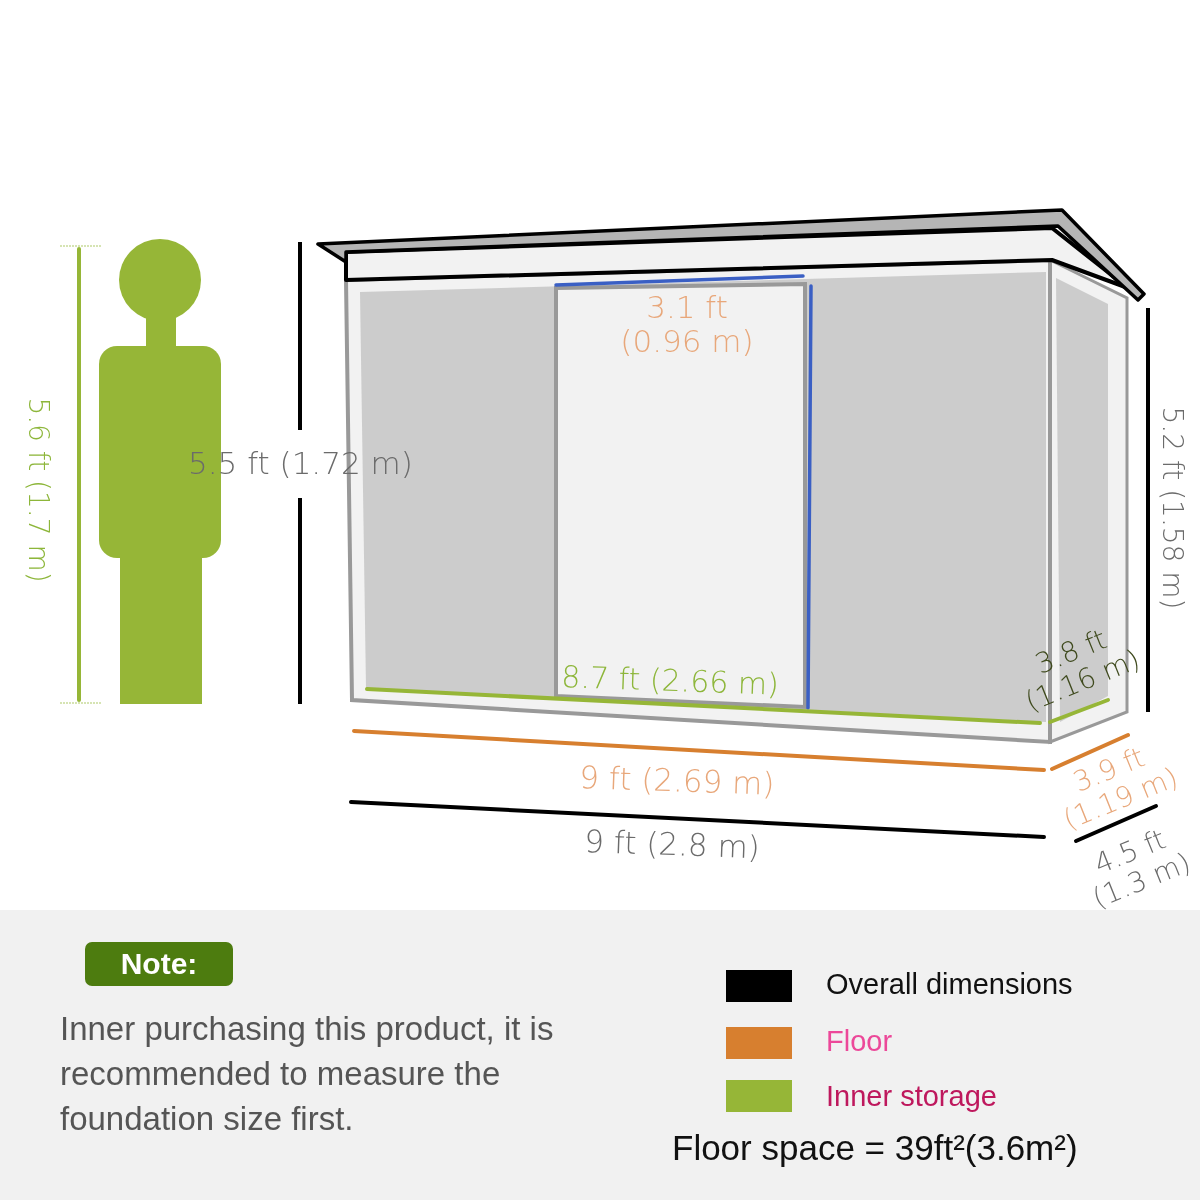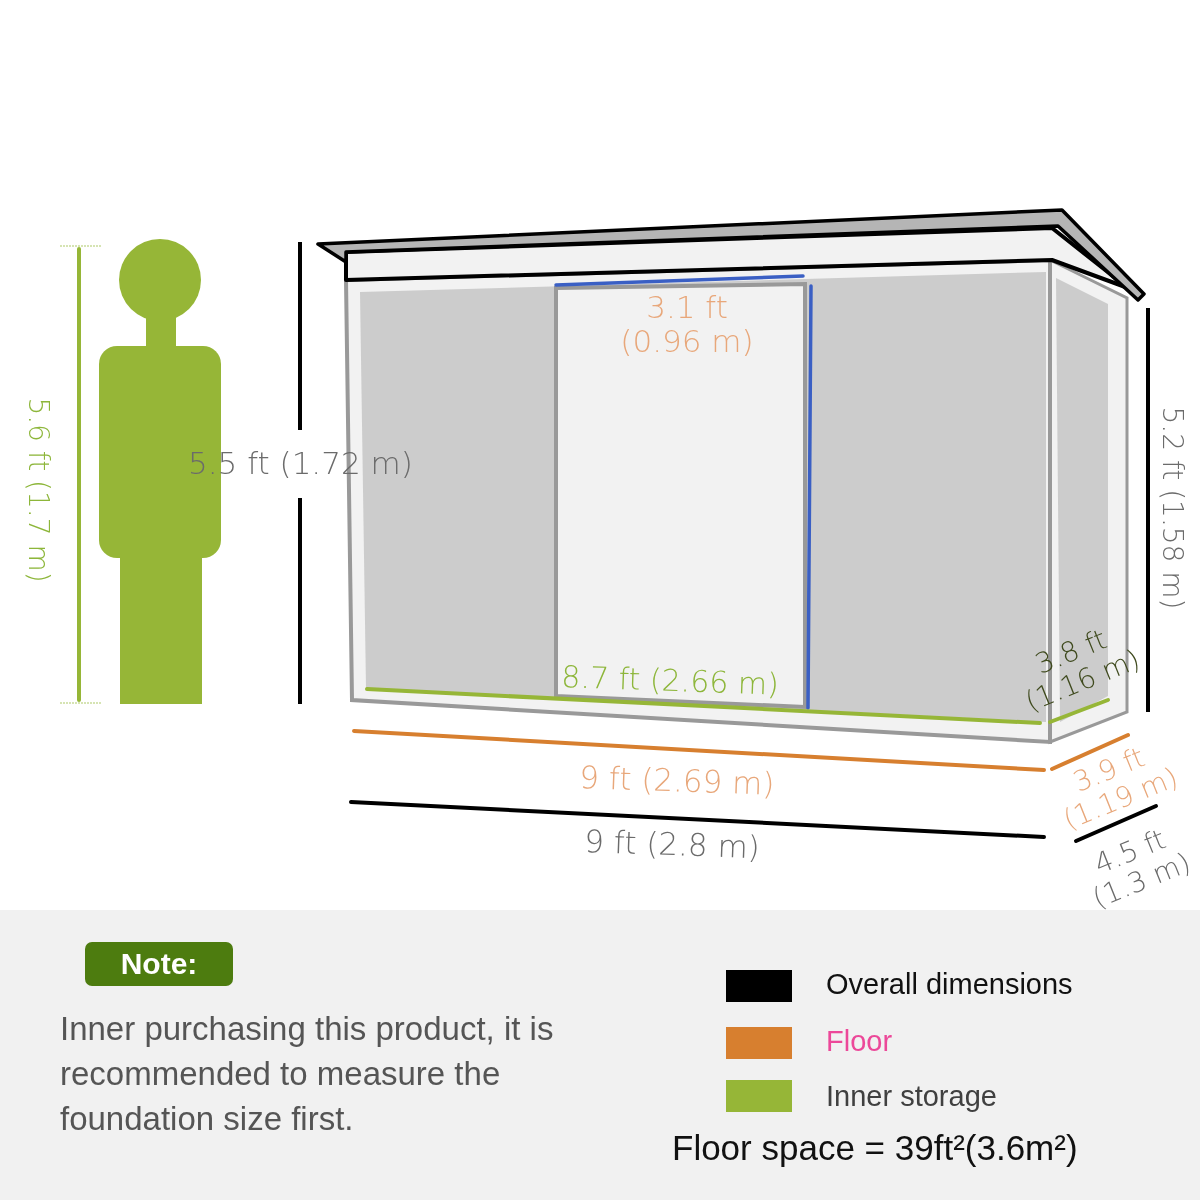--- a/index.html
+++ b/index.html
@@ -148,16 +148,16 @@
 <div class="legend-row" style="top:970px;">
   <div class="swatch" style="background:#000000;"></div>
   <span class="legend-label" style="color:#111111; top:-2px;">Overall dimensions</span>
 </div>
 <div class="legend-row" style="top:1027px;">
   <div class="swatch" style="background:#d77f2f;"></div>
   <span class="legend-label" style="color:#ec4899; top:-2px;">Floor</span>
 </div>
 <div class="legend-row" style="top:1080px;">
   <div class="swatch" style="background:#96b637;"></div>
-  <span class="legend-label" style="color:#404040; top:0px;">Inner storage</span>
+  <span class="legend-label" style="color:#be185d; top:0px;">Inner storage</span>
 </div>
 
 <div id="floor-space">Floor space = 39ft²(3.6m²)</div>
 
 </body></html>

